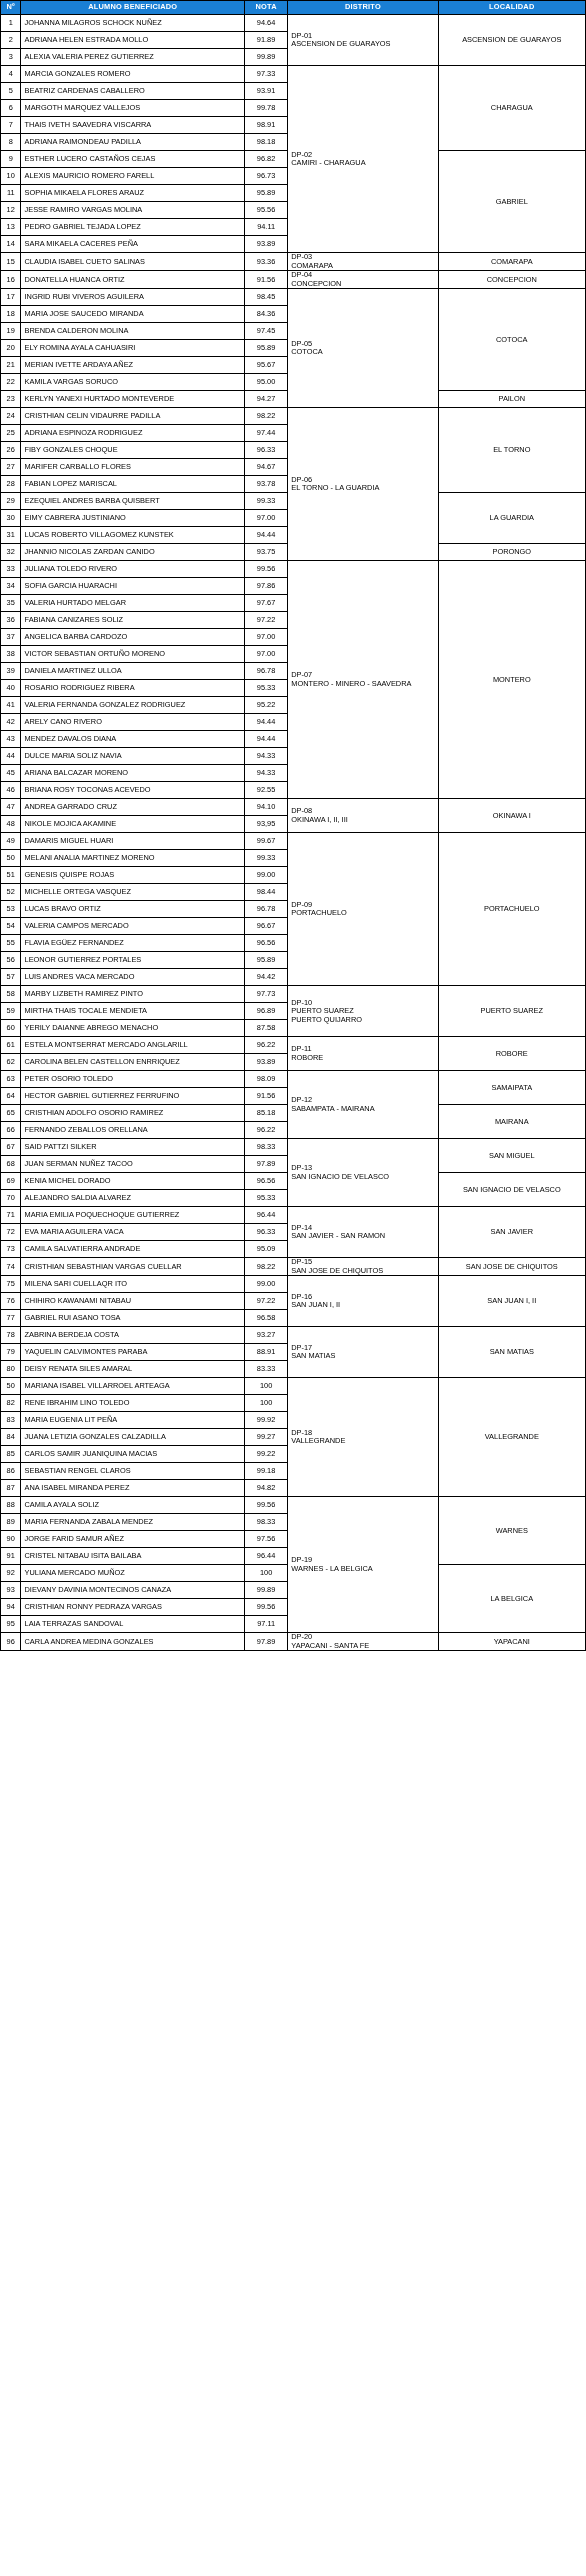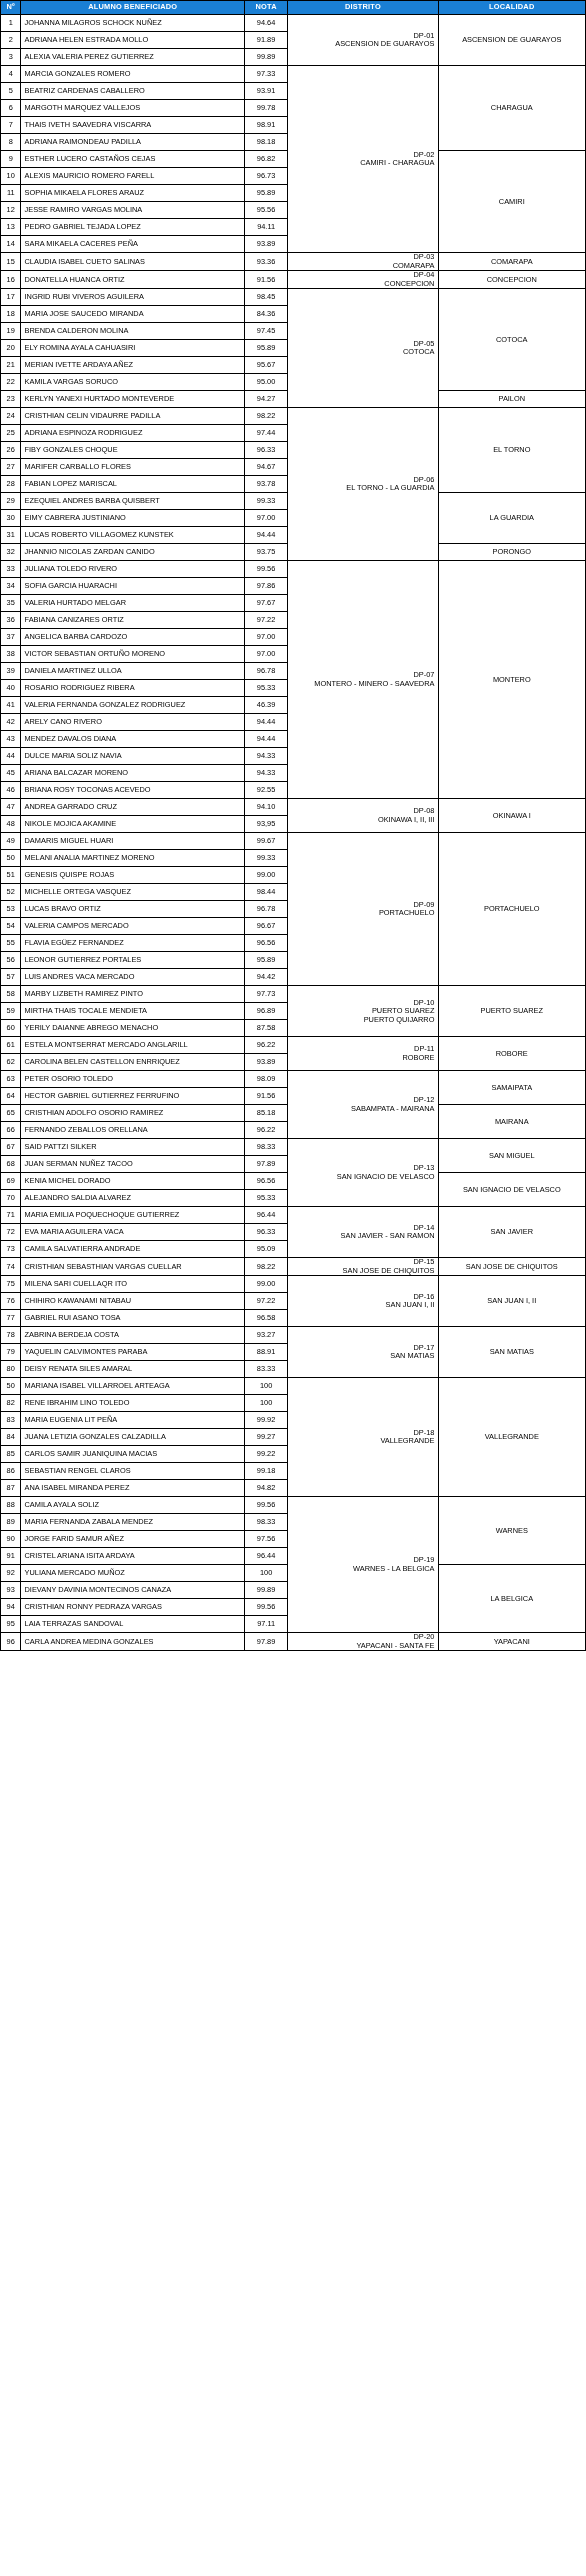--- a/index.html
+++ b/index.html
@@ -38,21 +38,21 @@
   }
   col.c-num{width:20.4px;}
   col.c-name{width:223px;}
   col.c-nota{width:43px;}
   col.c-dist{width:150px;}
   col.c-loc{width:147px;}
 
   td.num{text-align:center;font-size:7.4px;}
   td.name{text-align:left;font-size:7.4px;}
   td.nota{text-align:center;font-size:7.4px;}
-  td.dist{text-align:right;font-size:7.4px;white-space:normal;line-height:1.35;margin-top:22px;}
+  td.dist{text-align:left;font-size:7.4px;white-space:normal;line-height:1.35;margin-top:22px;}
   td.loc{text-align:center;font-size:7.4px;white-space:normal;line-height:1.35;}
   tbody tr{height:17px;}
 </style>
 </head>
 <body>
 
 <div id="sheet">
   <table class="grid">
     <colgroup>
       <col class="c-num">
@@ -112,21 +112,21 @@
         </tr>
         <tr>
           <td class="num">8</td>
           <td class="name">ADRIANA RAIMONDEAU PADILLA</td>
           <td class="nota">98.18</td>
         </tr>
         <tr>
           <td class="num">9</td>
           <td class="name">ESTHER LUCERO CASTAÑOS CEJAS</td>
           <td class="nota">96.82</td>
-          <td class="loc" rowspan="6">CAMIRI</td>
+          <td class="loc" rowspan="6">GABRIEL</td>
         </tr>
         <tr>
           <td class="num">10</td>
           <td class="name">ALEXIS MAURICIO ROMERO FARELL</td>
           <td class="nota">96.73</td>
         </tr>
         <tr>
           <td class="num">11</td>
           <td class="name">SOPHIA MIKAELA FLORES ARAUZ</td>
           <td class="nota">95.89</td>
@@ -259,21 +259,21 @@
           <td class="name">SOFIA GARCIA HUARACHI</td>
           <td class="nota">97.86</td>
         </tr>
         <tr>
           <td class="num">35</td>
           <td class="name">VALERIA HURTADO MELGAR</td>
           <td class="nota">97.67</td>
         </tr>
         <tr>
           <td class="num">36</td>
-          <td class="name">FABIANA CANIZARES ORTIZ</td>
+          <td class="name">FABIANA CANIZARES SOLIZ</td>
           <td class="nota">97.22</td>
         </tr>
         <tr>
           <td class="num">37</td>
           <td class="name">ANGELICA BARBA CARDOZO</td>
           <td class="nota">97.00</td>
         </tr>
         <tr>
           <td class="num">38</td>
           <td class="name">VICTOR SEBASTIAN ORTUÑO MORENO</td>
@@ -285,21 +285,21 @@
           <td class="nota">96.78</td>
         </tr>
         <tr>
           <td class="num">40</td>
           <td class="name">ROSARIO RODRIGUEZ RIBERA</td>
           <td class="nota">95.33</td>
         </tr>
         <tr>
           <td class="num">41</td>
           <td class="name">VALERIA FERNANDA GONZALEZ RODRIGUEZ</td>
-          <td class="nota">46.39</td>
+          <td class="nota">95.22</td>
         </tr>
         <tr>
           <td class="num">42</td>
           <td class="name">ARELY CANO RIVERO</td>
           <td class="nota">94.44</td>
         </tr>
         <tr>
           <td class="num">43</td>
           <td class="name">MENDEZ DAVALOS DIANA</td>
           <td class="nota">94.44</td>
@@ -560,21 +560,21 @@
           <td class="name">MARIA FERNANDA ZABALA MENDEZ</td>
           <td class="nota">98.33</td>
         </tr>
         <tr>
           <td class="num">90</td>
           <td class="name">JORGE FARID SAMUR AÑEZ</td>
           <td class="nota">97.56</td>
         </tr>
         <tr>
           <td class="num">91</td>
-          <td class="name">CRISTEL ARIANA ISITA ARDAYA</td>
+          <td class="name">CRISTEL NITABAU ISITA BAILABA</td>
           <td class="nota">96.44</td>
         </tr>
         <tr>
           <td class="num">92</td>
           <td class="name">YULIANA MERCADO MUÑOZ</td>
           <td class="nota">100</td>
           <td class="loc" rowspan="4">LA BELGICA</td>
         </tr>
         <tr>
           <td class="num">93</td>

